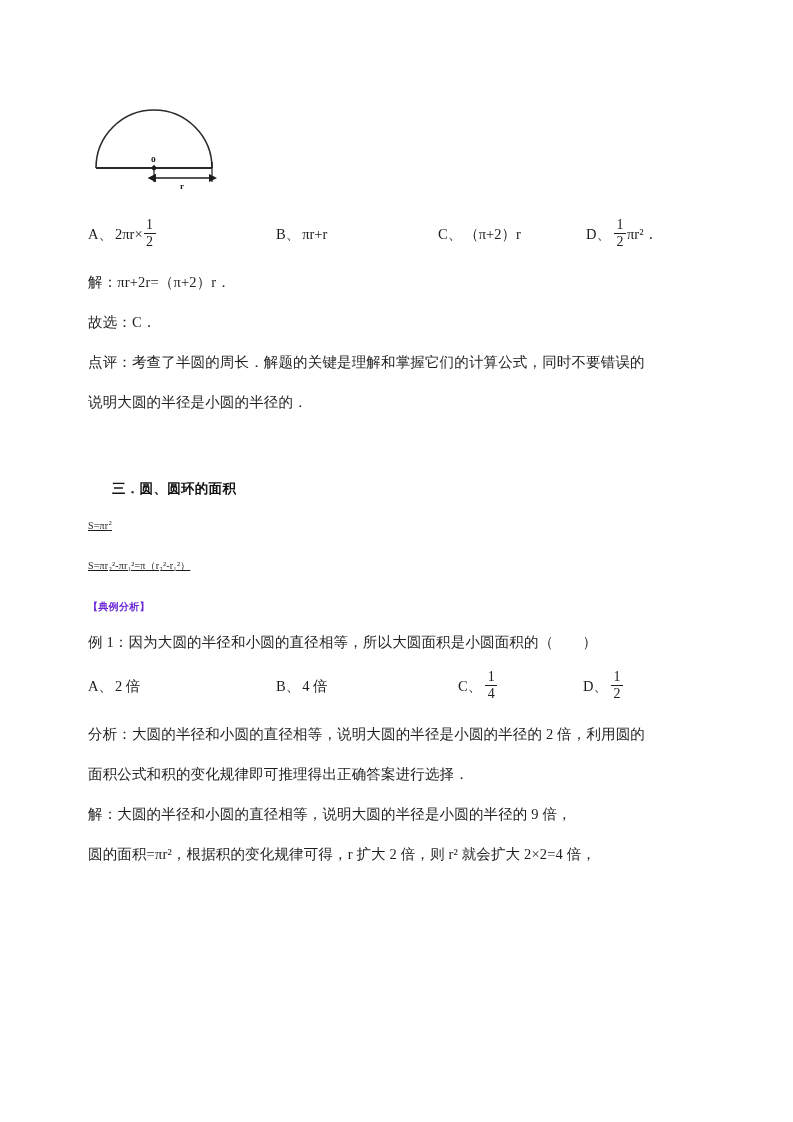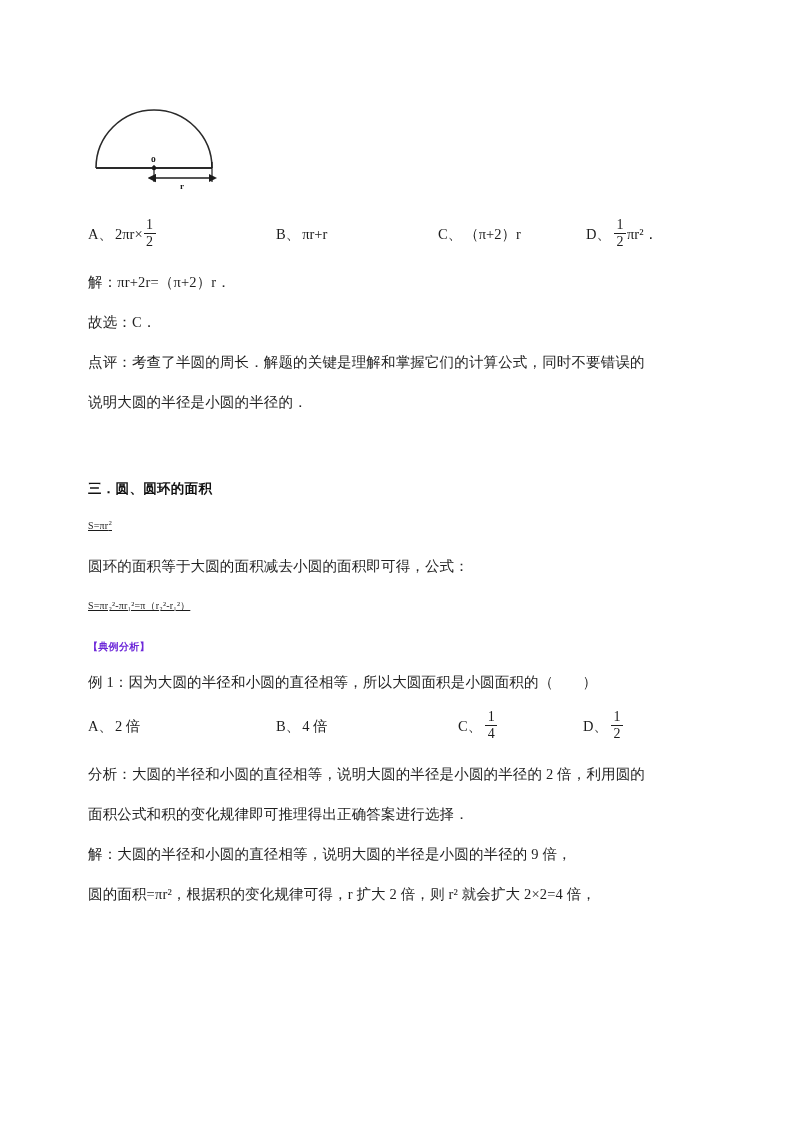--- a/index.html
+++ b/index.html
@@ -107,20 +107,21 @@
     line-height: 0;
   }
 
   
   .section-heading {
     font-family: "DejaVu Sans", "Liberation Sans", sans-serif;
     font-weight: bold;
     font-size: 13.5px;
     color: #111;
     letter-spacing: 0.3px;
+    margin-left: 24px;
   }
   .subsection-heading {
     font-family: "DejaVu Sans", "Liberation Sans", sans-serif;
     font-weight: bold;
     font-size: 10px;
     color: #6d28d9;
     letter-spacing: 0.3px;
   }
 
   .gap-lg { height: 58px; }
@@ -218,21 +219,20 @@
 
     <div class="section-heading">三．圆、圆环的面积</div>
 
     <div class="gap-xs"></div>
 
 
     <div class="formula-line lat">
       <span>S=πr</span><sup class="sq">2</sup>
     </div>
 
-    <div class="para">圆环的面积等于大圆的面积减去小圆的面积即可得，公式：</div>
 
     <div class="formula-line lat">S=πr₂²-πr₁²=π（r₂²-r₁²）</div>
 
     <div class="gap-sm"></div>
 
     <div class="subsection-heading">【典例分析】</div>
 
     <div class="gap-xs"></div>
 
     <div class="para">例 1：因为大圆的半径和小圆的直径相等，所以大圆面积是小圆面积的（　　）</div>

